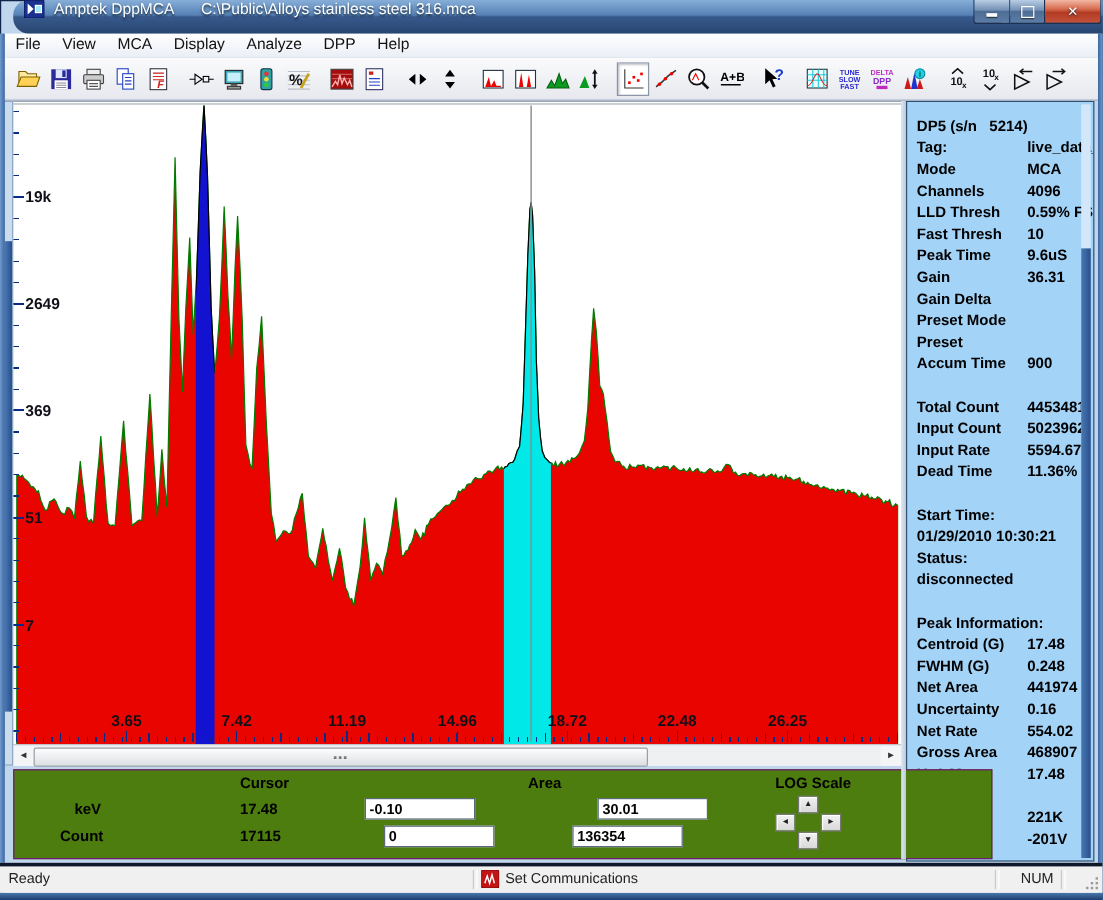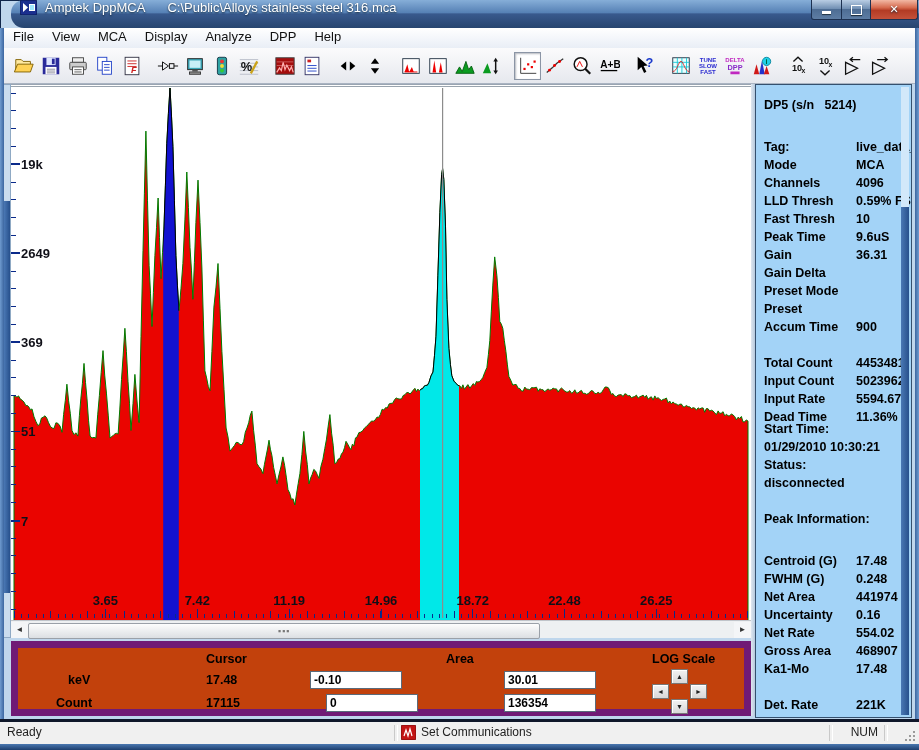--- a/index.html
+++ b/index.html
@@ -62,28 +62,28 @@
   #hs-grip{font-size:9px;color:#777;letter-spacing:1px;line-height:0;}
   #hs-right{position:absolute;right:0;}
   
   #divider{position:absolute;left:751px;top:84px;width:4px;height:632px;
       background:linear-gradient(90deg,#dfe7f0,#b6c9dd);z-index:25;}
   #info-panel{position:absolute;left:755px;top:84px;width:157px;height:634px;
       background:#a3d3f7;border:1px solid #35506e;box-sizing:border-box;z-index:20;
       color:#000;font-size:12.5px;font-weight:bold;overflow:hidden;}
   #info-rows{position:absolute;left:8px;top:11px;right:14px;}
   .info-row{height:18px;line-height:18px;white-space:pre;}
-  .info-row .lbl{display:inline-block;width:92px;margin-top:24px;}
+  .info-row .lbl{display:inline-block;width:92px;}
   .info-gap{height:18px;}
   #info-scroll{position:absolute;right:2px;top:2px;width:8px;bottom:2px;background:#d2e8fa;}
   #info-scroll-thumb{position:absolute;left:0;width:8px;top:120px;bottom:0;
       background:linear-gradient(90deg,#4a78b4,#27508c);}
   
-  #control-panel{position:absolute;left:11px;top:641px;width:740px;height:75px;
-      background:#c2410c;border:7px solid #701a75;box-sizing:border-box;z-index:20;
+  #control-panel{position:absolute;left:11px;top:641px;width:816px;height:75px;
+      background:#4d7c0f;border:1px solid #701a75;box-sizing:border-box;z-index:20;
       font-size:12.5px;font-weight:bold;color:#000;}
   .cp-text{position:absolute;white-space:nowrap;}
   .cp-input{position:absolute;width:84px;height:16px;border:1px solid #5a6a7a;background:#fff;
       font:bold 12px "Liberation Sans",sans-serif;padding:0 3px;color:#000;}
   .pad-btn{position:absolute;width:17px;height:15px;background:linear-gradient(180deg,#f2f2f2,#d8d8d8);
       border:1px solid #777;box-shadow:1px 1px 0 #fff inset;font-size:7px;color:#222;
       display:flex;align-items:center;justify-content:center;padding:0;}
   
   #statusbar{position:absolute;left:0;right:0;bottom:6px;height:22px;background:#f0f0f0;
       border-top:3px solid #0f172a;font-size:12px;color:#222;z-index:55;}
@@ -627,21 +627,21 @@
   <div id="control-panel">
     <span class="cp-text" style="left:188px;top:4px;">Cursor</span>
     <span class="cp-text" style="left:38px;top:25px;margin-left:12px;">keV</span>
     <span class="cp-text" style="left:188px;top:25px;">17.48</span>
     <span class="cp-text" style="left:38px;top:48px;">Count</span>
     <span class="cp-text" style="left:188px;top:48px;">17115</span>
     <input class="cp-input" style="left: 292px; top: 23px;" value="-0.10">
     <input class="cp-input" style="left: 308px; top: 46px;" value="0">
     <span class="cp-text" style="left:428px;top:4px;">Area</span>
     <input class="cp-input" style="left: 486px; top: 23px;" value="30.01">
-    <input class="cp-input" style="left: 486px; top: 46px;" value="136354">
+    <input class="cp-input" style="left: 465px; top: 46px;" value="136354">
     <span class="cp-text" style="left:634px;top:4px;">LOG Scale</span>
     <button class="pad-btn" style="left:653px;top:21px;">▲</button>
     <button class="pad-btn" style="left:634px;top:36px;">◄</button>
     <button class="pad-btn" style="left:672px;top:36px;">►</button>
     <button class="pad-btn" style="left:653px;top:51px;">▼</button>
   </div>
 
   <div id="statusbar">
     <span id="sb-ready">Ready</span>
     <div class="sb-div" style="left:394px;"></div>

